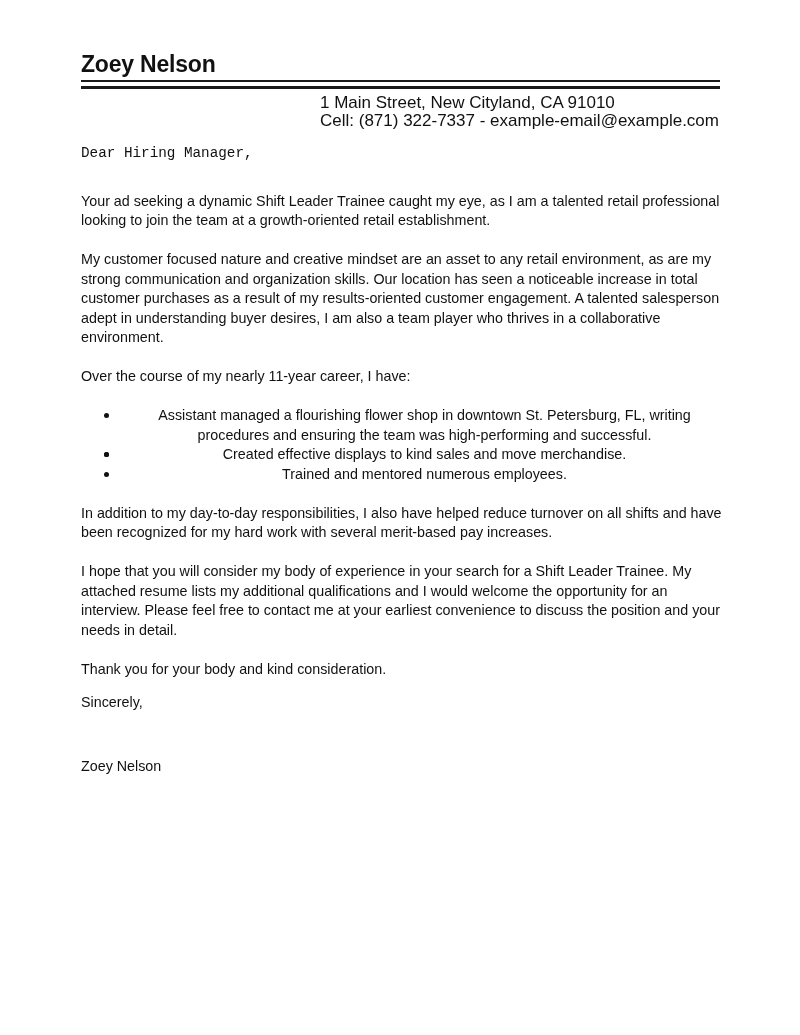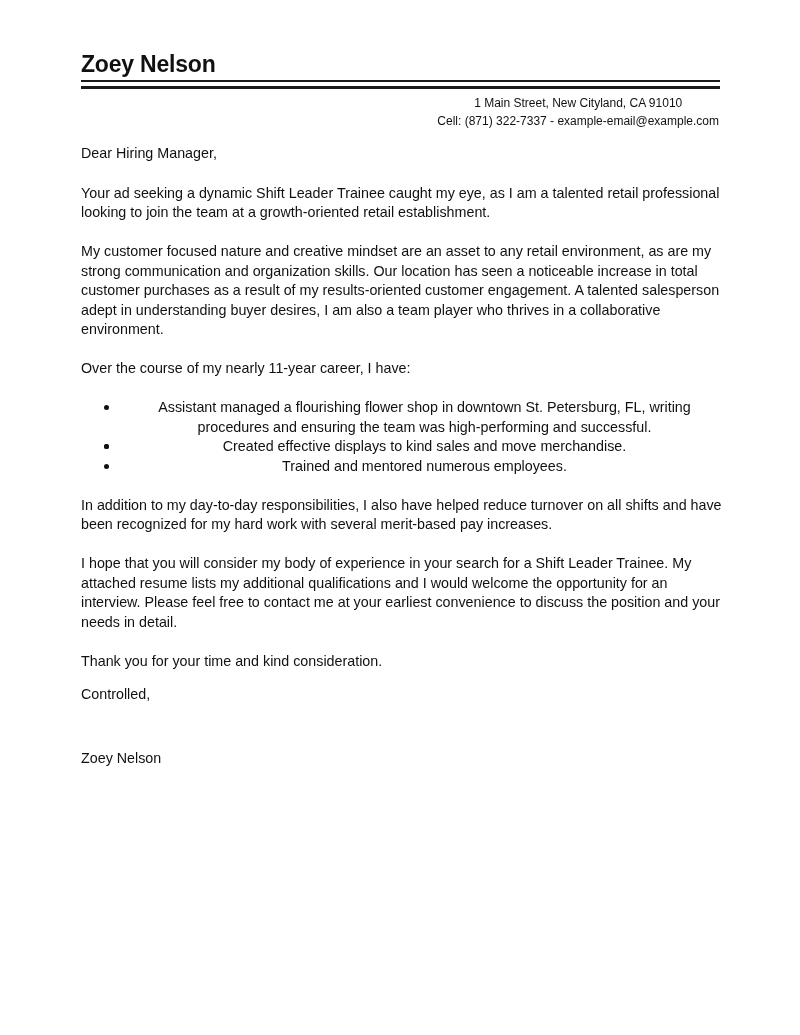--- a/index.html
+++ b/index.html
@@ -45,39 +45,40 @@
       left: 0;
       top: 86px;
       width: 639px;
       height: 3px;
       background: #1a1a1a;
     }
     .contact {
       position: absolute;
       right: 1px;
       top: 94px;
-      text-align: center;
-      font-size: 12px;
+      text-align: left;
+      font-size: 17px;
       line-height: 18px;
       color: #111111;
     }
     .body-text {
       position: absolute;
       left: 0;
       top: 144px;
       width: 645px;
       font-size: 14.3px;
       line-height: 19.5px;
       color: #111111;
     }
     .body-text p {
       margin: 0 0 19.5px 0;
     }
     .body-text p.salutation {
-      margin-bottom: 20px;
+      margin-bottom: 28px;
+      font-family: Liberation Mono, monospace;
     }
     ul.achievements {
       margin: 0 0 19.5px 0;
       padding: 0 0 0 42px;
       list-style: none;
     }
     ul.achievements li {
       position: relative;
       padding-left: 0;
       margin: 0;
@@ -131,17 +132,17 @@
         <span>Created effective displays to kind sales and move merchandise.</span>
       </li>
       <li>
         <span class="bullet"></span>
         <span>Trained and mentored numerous employees.</span>
       </li>
     </ul>
 
     <p>In addition to my day-to-day responsibilities, I also have helped reduce turnover on all shifts and have been recognized for my hard work with several merit-based pay increases.</p>
     <p>I hope that you will consider my body of experience in your search for a Shift Leader Trainee. My attached resume lists my additional qualifications and I would welcome the opportunity for an interview. Please feel free to contact me at your earliest convenience to discuss the position and your needs in detail.</p>
-    <p class="closing-thanks">Thank you for your time and kind consideration.</p>
-    <p class="sign-off">Controlled,</p>
+    <p class="closing-thanks">Thank you for your body and kind consideration.</p>
+    <p class="sign-off">Sincerely,</p>
     <p>Zoey Nelson</p>
   </div>
 </div>
 
 </body></html>

